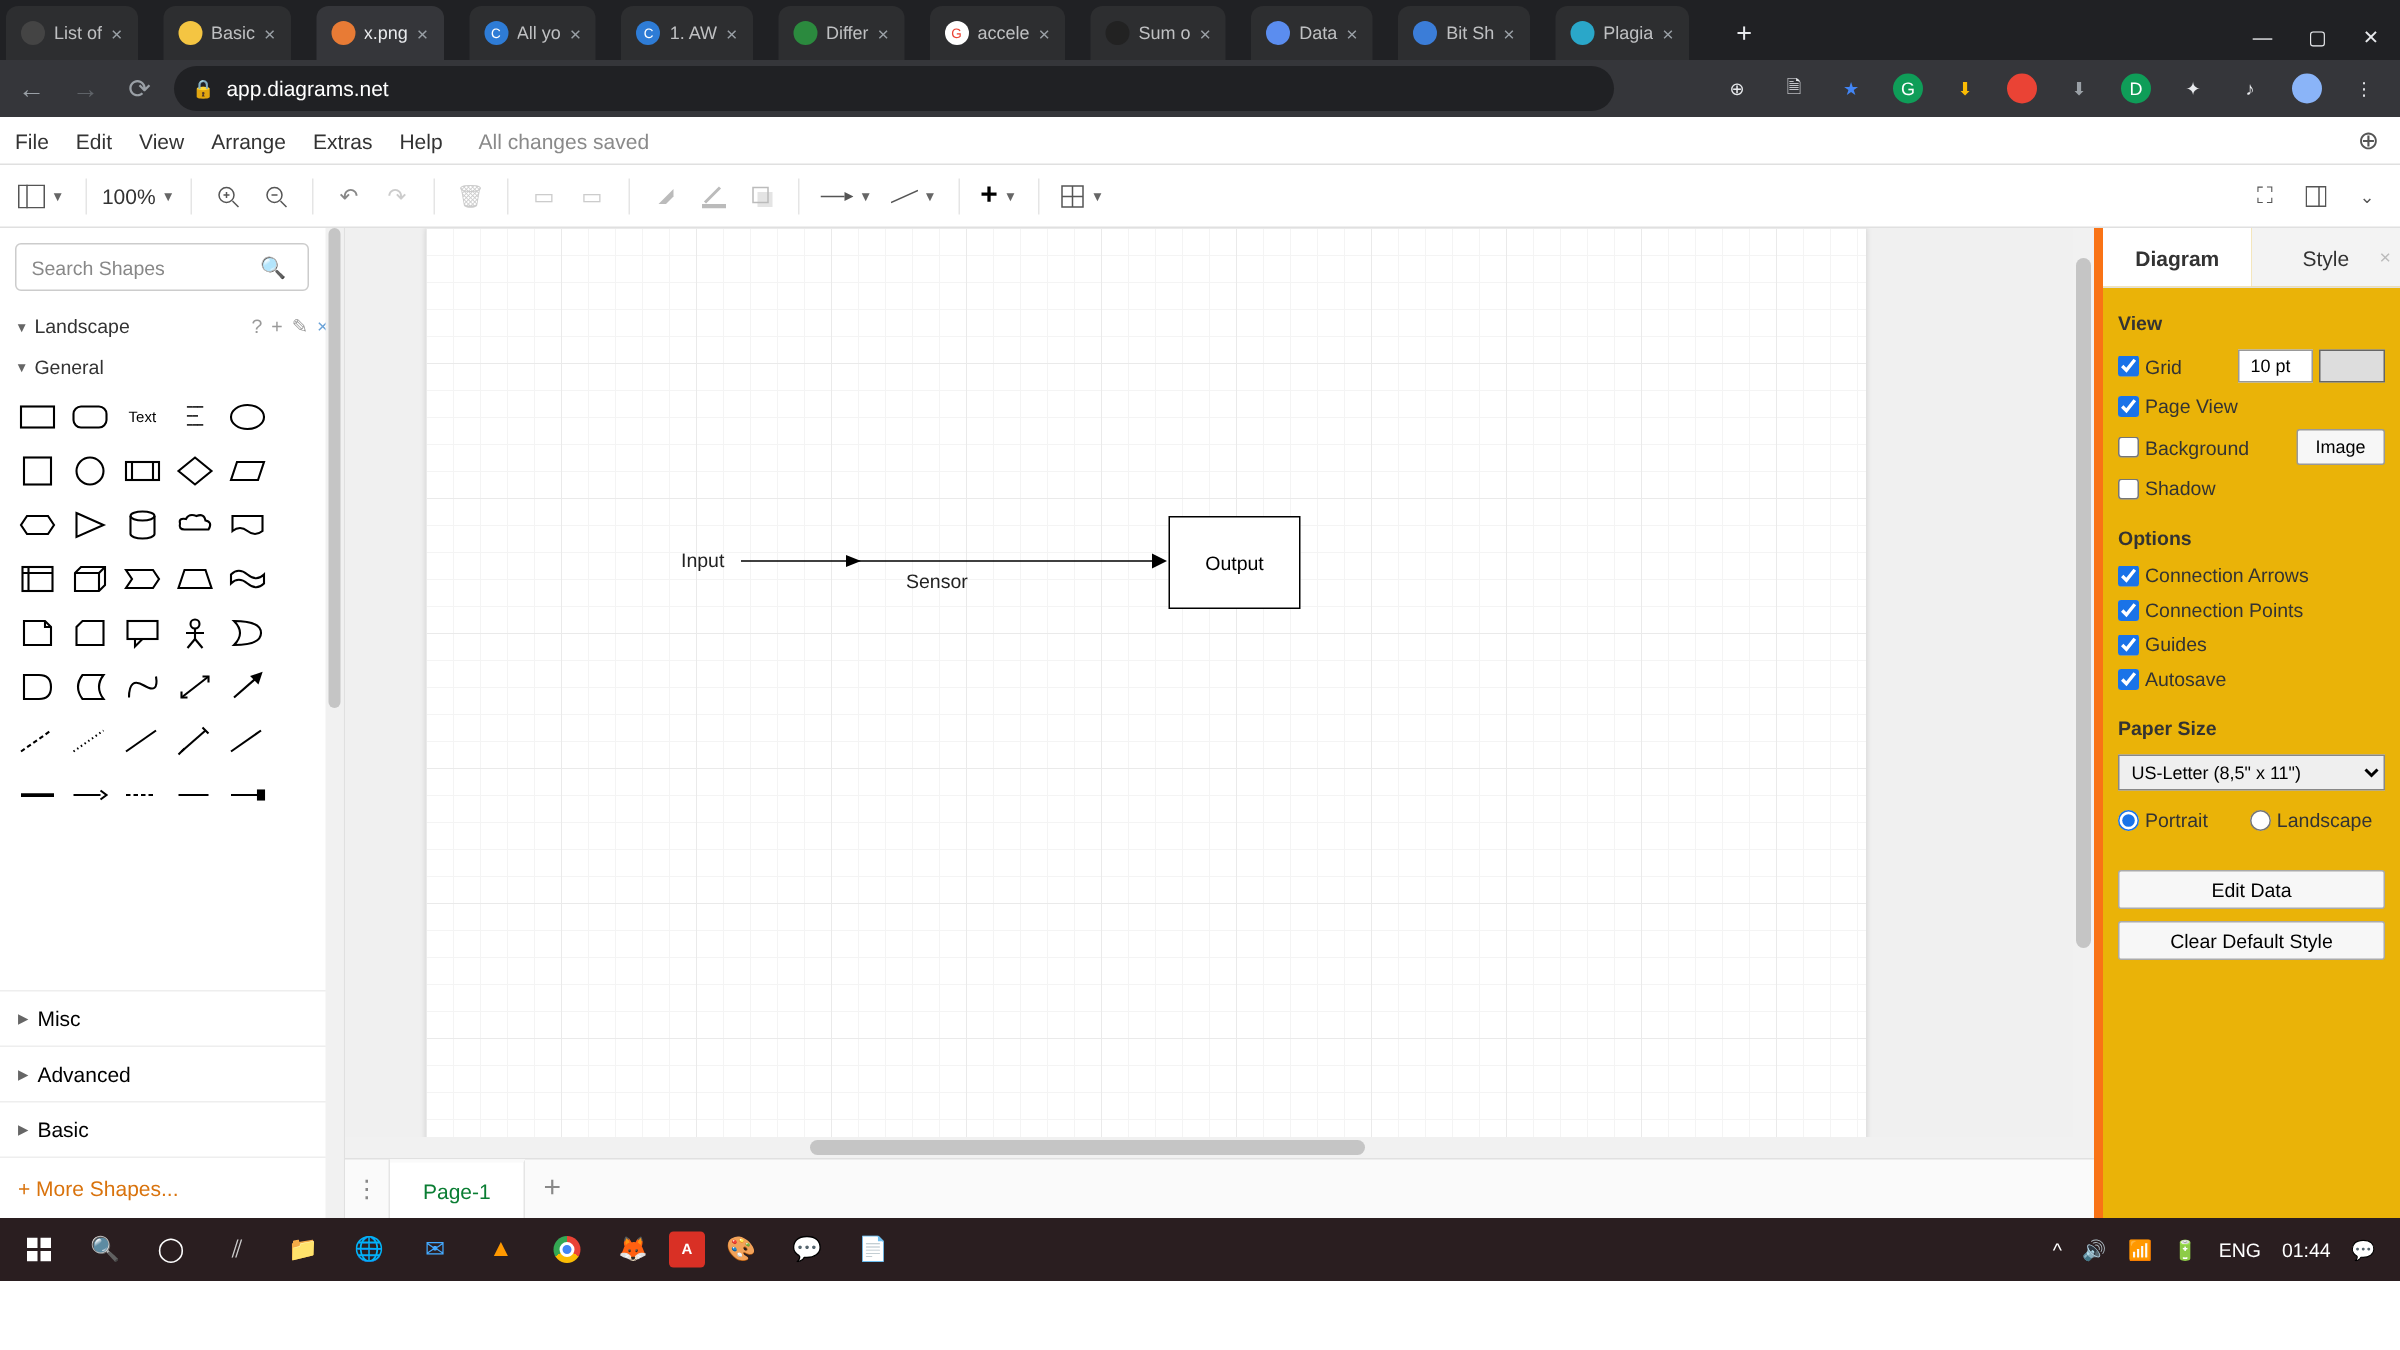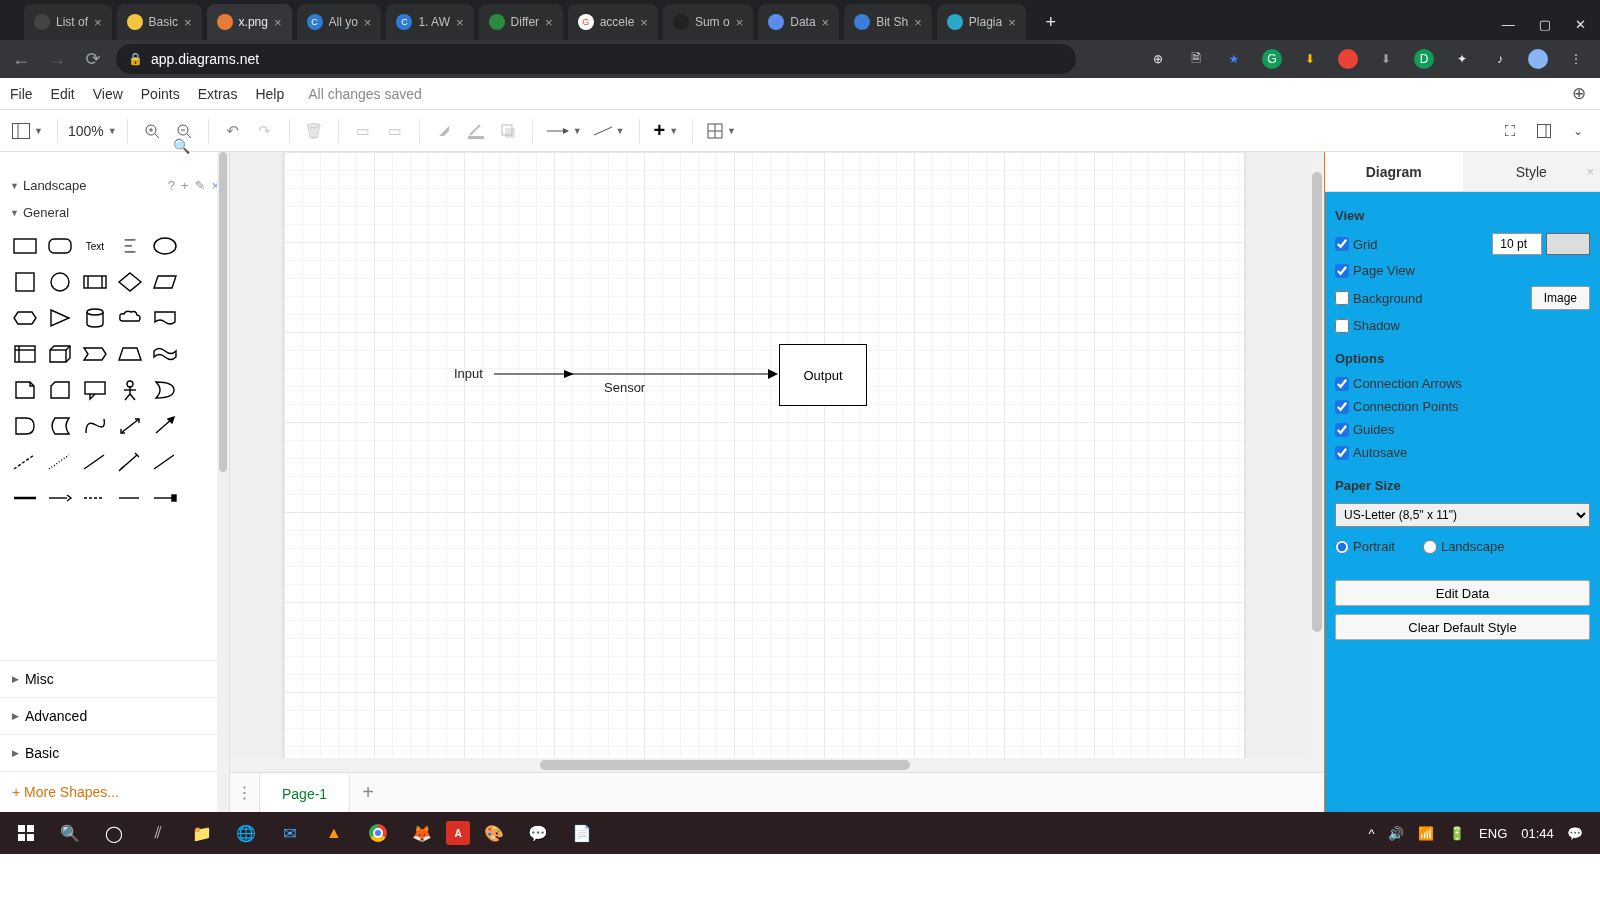--- a/index.html
+++ b/index.html
@@ -1,19 +1,19 @@
 <!DOCTYPE html>
 <html><head>
 <meta charset="utf-8">
 <style>
 *{box-sizing:border-box;margin:0;padding:0;font-family:"Helvetica Neue",Arial,sans-serif;user-select:none}
 html,body{width:1600px;height:900px;overflow:hidden;background:#fff}
 
 .chrome-top{background:#202124;height:78px;display:flex;flex-direction:column}
-.tab-strip{height:40px;display:flex;align-items:flex-end;padding-left:24px;gap:4px;flex:1}
+.tab-strip{height:40px;display:flex;align-items:flex-end;padding-left:4px;gap:16px;flex:1}
 .tab{height:36px;display:flex;align-items:center;gap:6px;background:#2d2e30;color:#bfc0c2;padding:0 10px;border-radius:8px 8px 0 0;font-size:12px;max-width:120px;min-width:80px;position:relative;margin-right:1px;cursor:pointer}
 .tab.active{background:#35363a;color:#e8eaed}
 .tab .favicon{width:16px;height:16px;border-radius:50%;background:#6b6c6e;flex:0 0 16px;display:flex;align-items:center;justify-content:center;font-size:9px;color:#fff}
 .tab .tclose{margin-left:auto;font-size:13px;color:#9aa0a6;cursor:pointer}
 .tab .tlabel{overflow:hidden;text-overflow:ellipsis;white-space:nowrap}
 .tab-new{color:#e8eaed;font-size:18px;width:28px;height:28px;display:flex;align-items:center;justify-content:center;margin-left:6px;margin-bottom:4px;cursor:pointer}
 .win-controls{margin-left:auto;display:flex;align-items:center;gap:24px;padding-right:14px;color:#e8eaed;font-size:13px;margin-bottom:8px}
 .win-controls span{cursor:pointer}
 .address-row{height:38px;background:#35363a;display:flex;align-items:center;padding:0 8px;gap:10px}
 .nav-ico{width:26px;height:26px;color:#9aa0a6;display:flex;align-items:center;justify-content:center;font-size:18px;cursor:pointer}
@@ -66,21 +66,21 @@
 .paper{position:absolute;left:54px;top:0;width:960px;height:640px;background:#fff;box-shadow:0 0 4px rgba(0,0,0,.15);background-image:linear-gradient(#eaeaea 1px,transparent 1px),linear-gradient(90deg,#eaeaea 1px,transparent 1px),linear-gradient(#f4f4f4 1px,transparent 1px),linear-gradient(90deg,#f4f4f4 1px,transparent 1px);background-size:90px 90px,90px 90px,18px 18px,18px 18px}
 .diagram{position:absolute;inset:0}
 .diag-label{position:absolute;font-size:13px;color:#222}
 .diag-box{position:absolute;border:1px solid #000;background:#fff;display:flex;align-items:center;justify-content:center;font-size:13px}
 
 .page-tabs{height:40px;border-top:1px solid #e0e0e0;display:flex;align-items:center;background:#fafafa;position:absolute;bottom:0;left:0;right:0}
 .pt-menu{width:30px;display:flex;align-items:center;justify-content:center;color:#888;font-size:16px;cursor:pointer;border-right:1px solid #e5e5e5;height:100%}
 .pt-tab{padding:0 22px;height:100%;display:flex;align-items:center;background:#fff;border-right:1px solid #e5e5e5;color:#0a7d33;font-weight:500;font-size:14px;cursor:pointer;border-top:2px solid #fafafa}
 .pt-add{width:36px;display:flex;align-items:center;justify-content:center;font-size:20px;color:#888;cursor:pointer}
 
-.right-panel{width:276px;border-left:1px solid #f97316;background:#0ea5e9;display:flex;flex-direction:column;font-size:13px;color:#333}
+.right-panel{width:204px;border-left:6px solid #f97316;background:#eab308;display:flex;flex-direction:column;font-size:13px;color:#333}
 .rp-tabs{display:flex;height:40px;border-bottom:1px solid #e0e0e0}
 .rp-tab{flex:1;display:flex;align-items:center;justify-content:center;cursor:pointer;font-size:14px;background:#f3f3f3;position:relative}
 .rp-tab.active{background:#fff;font-weight:600}
 .rp-tab .closex{position:absolute;right:6px;color:#bbb;font-size:13px}
 .rp-body{padding:12px 10px;display:flex;flex-direction:column;gap:8px;overflow:auto}
 .rp-section-title{font-weight:600;margin-top:4px;margin-bottom:2px}
 .rp-row{display:flex;align-items:center;gap:4px}
 .rp-row input[type=checkbox],.rp-row input[type=radio]{accent-color:#1a73e8;width:14px;height:14px}
 .rp-spin{width:50px;height:22px;border:1px solid #999;font-size:12px;text-align:right;padding-right:14px}
 .rp-color{width:44px;height:22px;border:1px solid #666;background:#ddd;cursor:pointer}
@@ -183,21 +183,21 @@
       <div class="ext-ico" style="background:#8ab4f8"></div>
       <div class="ext-ico" style="color:#e8eaed">⋮</div>
     </div>
   </div>
 </div>
 
 <div class="app-menubar">
   <span class="menu-item">File</span>
   <span class="menu-item">Edit</span>
   <span class="menu-item">View</span>
-  <span class="menu-item">Points</span>
+  <span class="menu-item">Arrange</span>
   <span class="menu-item">Extras</span>
   <span class="menu-item">Help</span>
   <span class="menu-status">All changes saved</span>
   <span class="globe">⊕</span>
 </div>
 
 <div class="toolbar">
   <div class="tb-btn">
       <svg width="18" height="16">
         <rect x="0.5" y="0.5" width="17" height="15" fill="none" stroke="#555"></rect>
@@ -286,20 +286,21 @@
         </svg>
       </div>
     <div class="tb-btn" style="font-size:12px">⌄</div>
   </div>
 </div>
 
 <div class="app-body">
 
   <div class="sidebar">
     <div class="search-wrap">
+      <input class="search-shapes" placeholder="Search Shapes" style="">
       <span class="search-ico">🔍</span>
     </div>
     <div class="side-section">
       <span class="caret">▼</span>
         <span class="title">Landscape</span>
       <span class="sp-tools">
           <span>?</span>
           <span>+</span>
           <span>✎</span>
           <span style="color:#6aa2d8">×</span>

